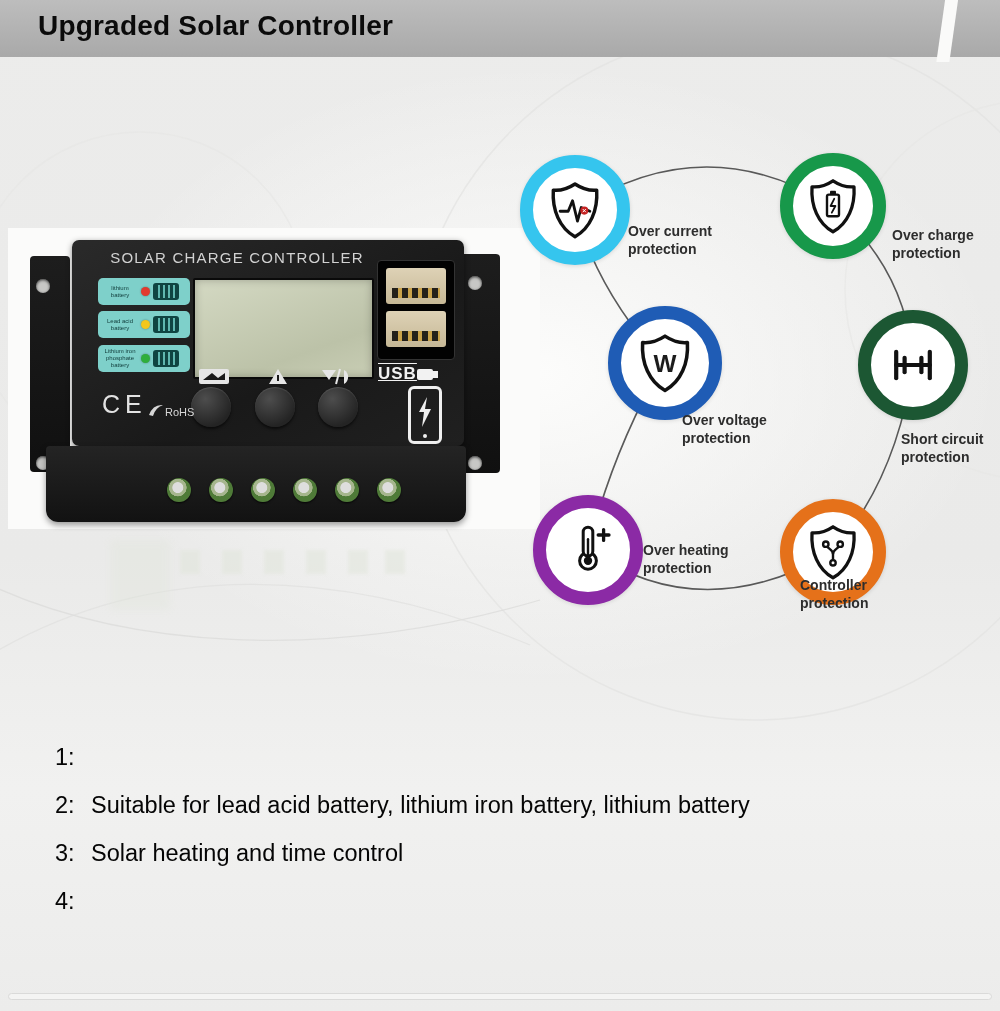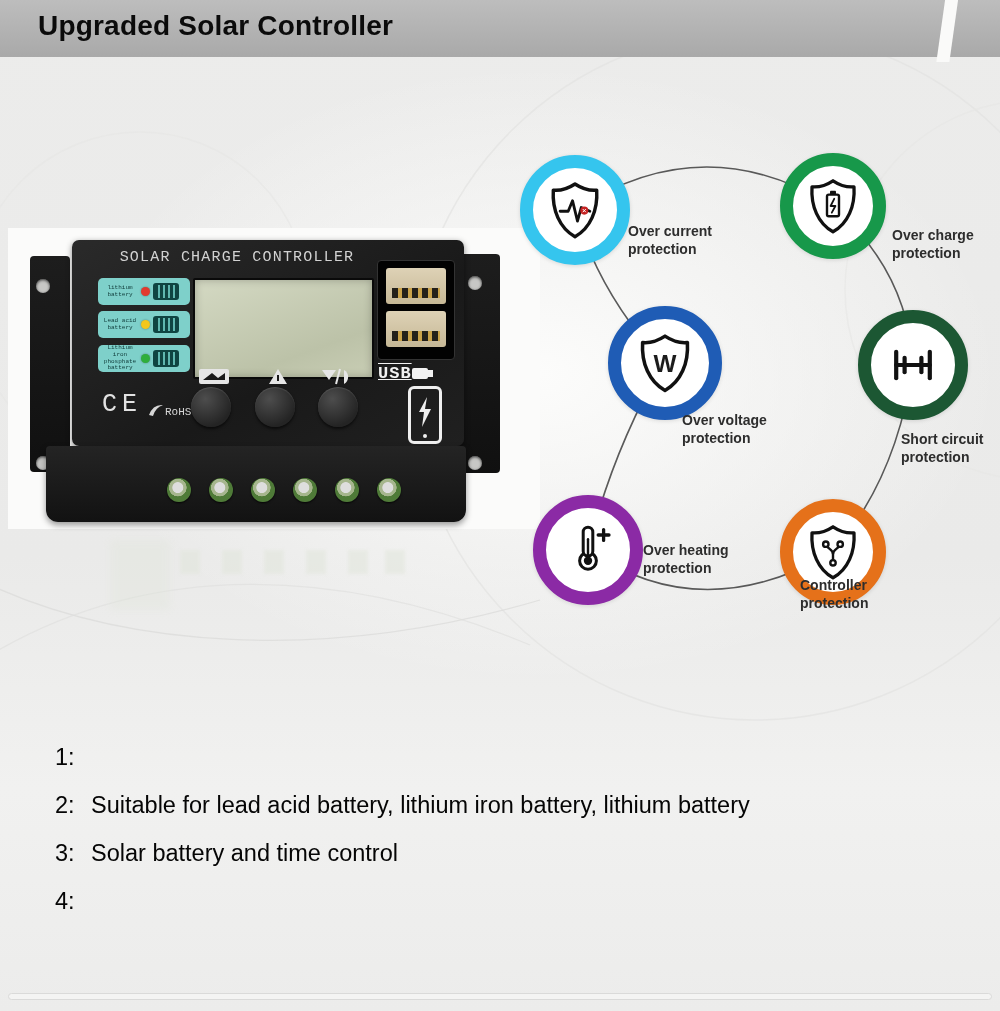--- a/index.html
+++ b/index.html
@@ -9,21 +9,21 @@
   .glow{position:absolute;inset:0;z-index:0;pointer-events:none;
     background:radial-gradient(ellipse 640px 430px at 54% 37%,rgba(253,253,252,.95),rgba(253,253,252,0) 72%);}
   
   .header{position:absolute;left:0;top:0;width:1000px;height:57px;z-index:6;
     background:linear-gradient(180deg,#bdbdbd,#a9a9a9);}
   .header-title{position:absolute;left:38px;top:10px;font-size:28px;font-weight:bold;color:#0b0b0b;letter-spacing:.2px;text-align:right;}
   .header-slash{position:absolute;left:941px;top:-4px;width:13px;height:66px;background:#fafaf9;transform:skewX(-8deg);}
   
   .lines{position:absolute;left:0;top:0;z-index:1;}
   
-  .photo{position:absolute;left:8px;top:228px;width:532px;height:301px;background:#fbfbfa;z-index:2;font-family:Liberation Mono, monospace;}
+  .photo{position:absolute;left:8px;top:228px;width:532px;height:301px;background:#fbfbfa;z-index:2;}
   .flange{position:absolute;background:linear-gradient(180deg,#1d1d1d,#101010);border-radius:4px;}
   .flange.l{left:22px;top:28px;width:40px;height:216px;}
   .flange.r{left:444px;top:26px;width:48px;height:219px;}
   .hole{position:absolute;width:14px;height:14px;border-radius:50%;background:#c7c7c5;box-shadow:inset 0 1px 3px rgba(0,0,0,.7);}
   .body-main{position:absolute;left:64px;top:12px;width:392px;height:206px;border-radius:7px;
     background:linear-gradient(150deg,#2a2a2a,#191919 60%,#202020);box-shadow:0 2px 6px rgba(0,0,0,.45);}
   .panel-title{position:absolute;left:0;top:9px;width:330px;text-align:center;color:#d2d2d2;font-size:15px;letter-spacing:1.2px;}
   .ind{position:absolute;left:26px;width:92px;height:27px;border-radius:5px;background:#7ed0ca;
     display:flex;align-items:center;gap:3px;padding:0 4px;box-sizing:border-box;}
   .ind-text{flex:0 0 36px;font-size:6px;line-height:1.15;color:#103c3a;text-align:center;}
@@ -287,21 +287,21 @@
   <div class="features">
     <div class="feat">
       <span class="num">1:</span>
     </div>
     <div class="feat">
       <span class="num">2:</span>
       <span>Suitable for lead acid battery, lithium iron battery, lithium battery</span>
     </div>
     <div class="feat">
       <span class="num">3:</span>
-      <span>Solar battery and time control</span>
+      <span>Solar heating and time control</span>
     </div>
     <div class="feat">
       <span class="num">4:</span>
     </div>
   </div>
 
   <div class="bottom-strip"></div>
 </div>
 
 </body></html>

